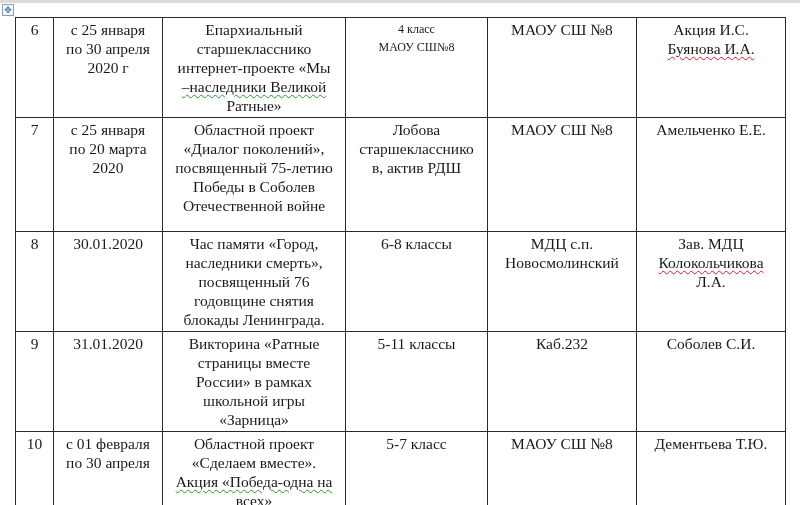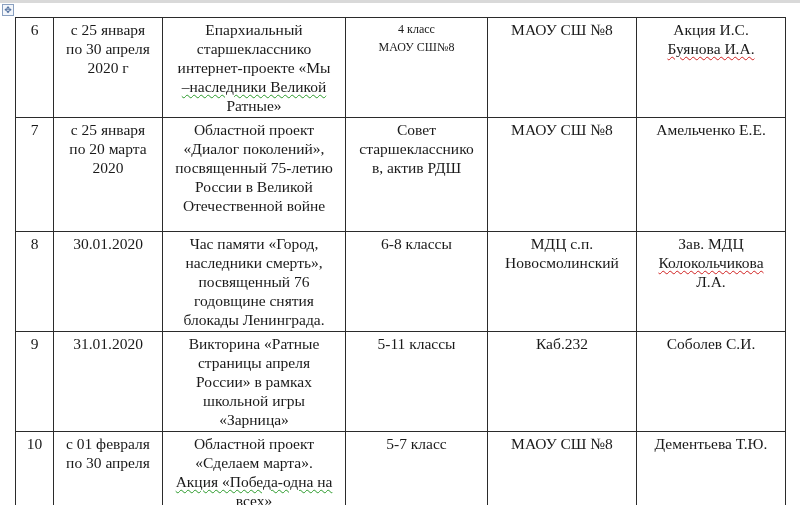--- a/index.html
+++ b/index.html
@@ -87,25 +87,25 @@
       <td><span>7</span></td>
       <td>
         <span class="cell-line">с 25 января</span>
         <span class="cell-line">по 20 марта</span>
         <span class="cell-line">2020</span>
       </td>
       <td class="left">
         <span class="cell-line">Областной проект</span>
         <span class="cell-line">«Диалог поколений»,</span>
         <span class="cell-line">посвященный 75-летию</span>
-        <span class="cell-line">России в Великой</span>
+        <span class="cell-line">Победы в Соболев</span>
         <span class="cell-line">Отечественной войне</span>
       </td>
       <td>
-        <span class="cell-line">Совет</span>
+        <span class="cell-line">Лобова</span>
         <span class="cell-line">старшекласснико</span>
         <span class="cell-line">в, актив РДШ</span>
       </td>
       <td>
         <span class="cell-line">МАОУ СШ №8</span>
       </td>
       <td>
         <span class="cell-line">Амельченко Е.Е.</span>
       </td>
     </tr>
@@ -136,21 +136,21 @@
       </td>
     </tr>
 
     <tr style="height:100px">
       <td><span>9</span></td>
       <td>
         <span class="cell-line">31.01.2020</span>
       </td>
       <td>
         <span class="cell-line">Викторина «Ратные</span>
-        <span class="cell-line">страницы апреля</span>
+        <span class="cell-line">страницы вместе</span>
         <span class="cell-line">России» в рамках</span>
         <span class="cell-line">школьной игры</span>
         <span class="cell-line">«Зарница»</span>
       </td>
       <td>
         <span class="cell-line">5-11 классы</span>
       </td>
       <td>
         <span class="cell-line">Каб.232</span>
       </td>
@@ -160,21 +160,21 @@
     </tr>
 
     <tr style="height:79px">
       <td><span>10</span></td>
       <td>
         <span class="cell-line">с 01 февраля</span>
         <span class="cell-line">по 30 апреля</span>
       </td>
       <td>
         <span class="cell-line">Областной проект</span>
-        <span class="cell-line">«Сделаем марта».</span>
+        <span class="cell-line">«Сделаем вместе».</span>
         <span class="cell-line spell-green">Акция «Победа-одна на</span>
         <span class="cell-line">всех»</span>
       </td>
       <td>
         <span class="cell-line">5-7 класс</span>
       </td>
       <td>
         <span class="cell-line">МАОУ СШ №8</span>
       </td>
       <td>

